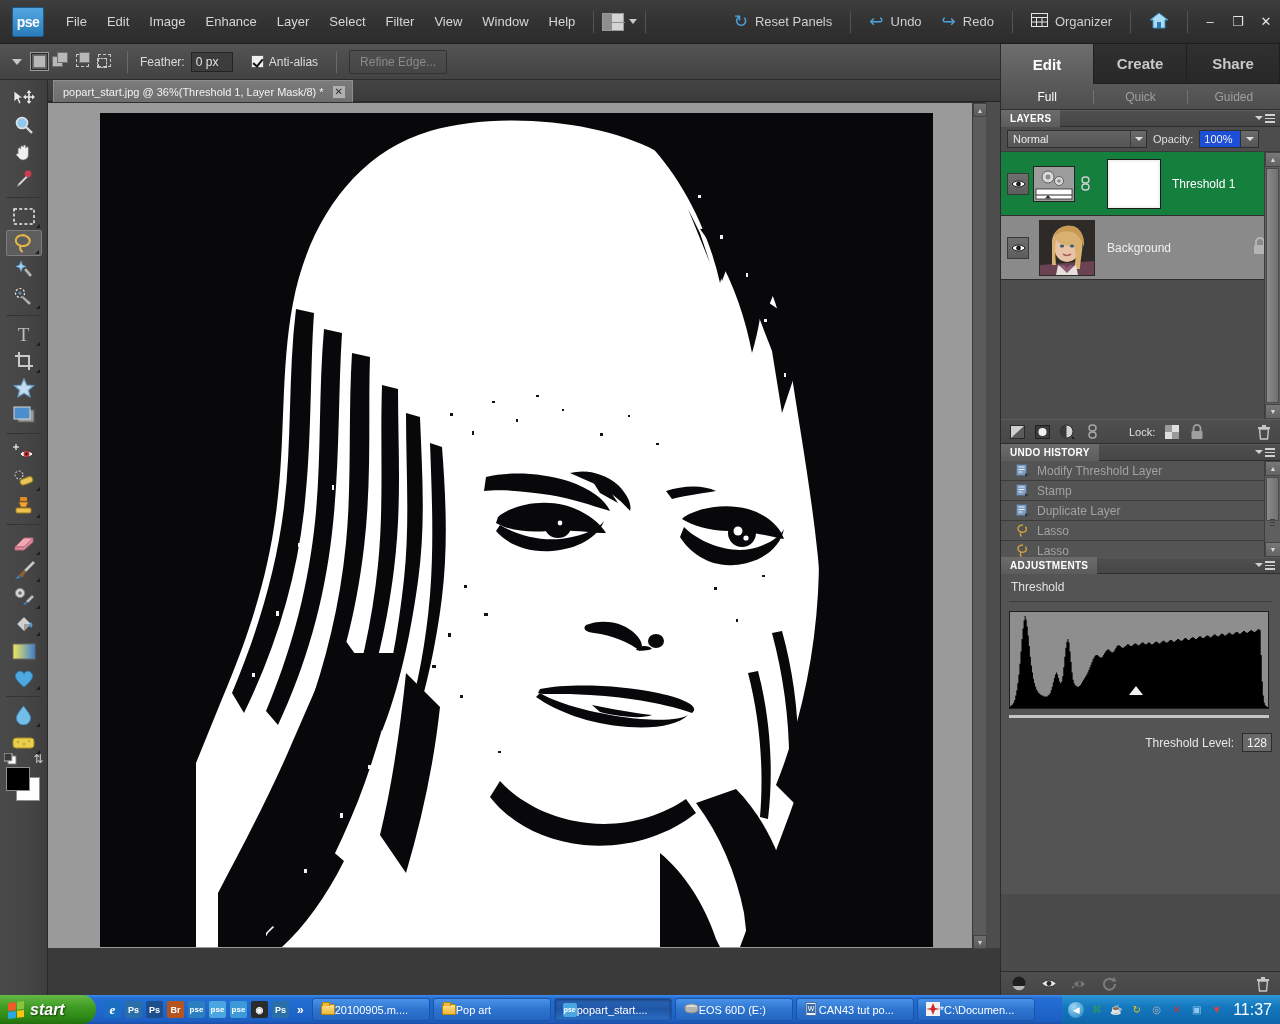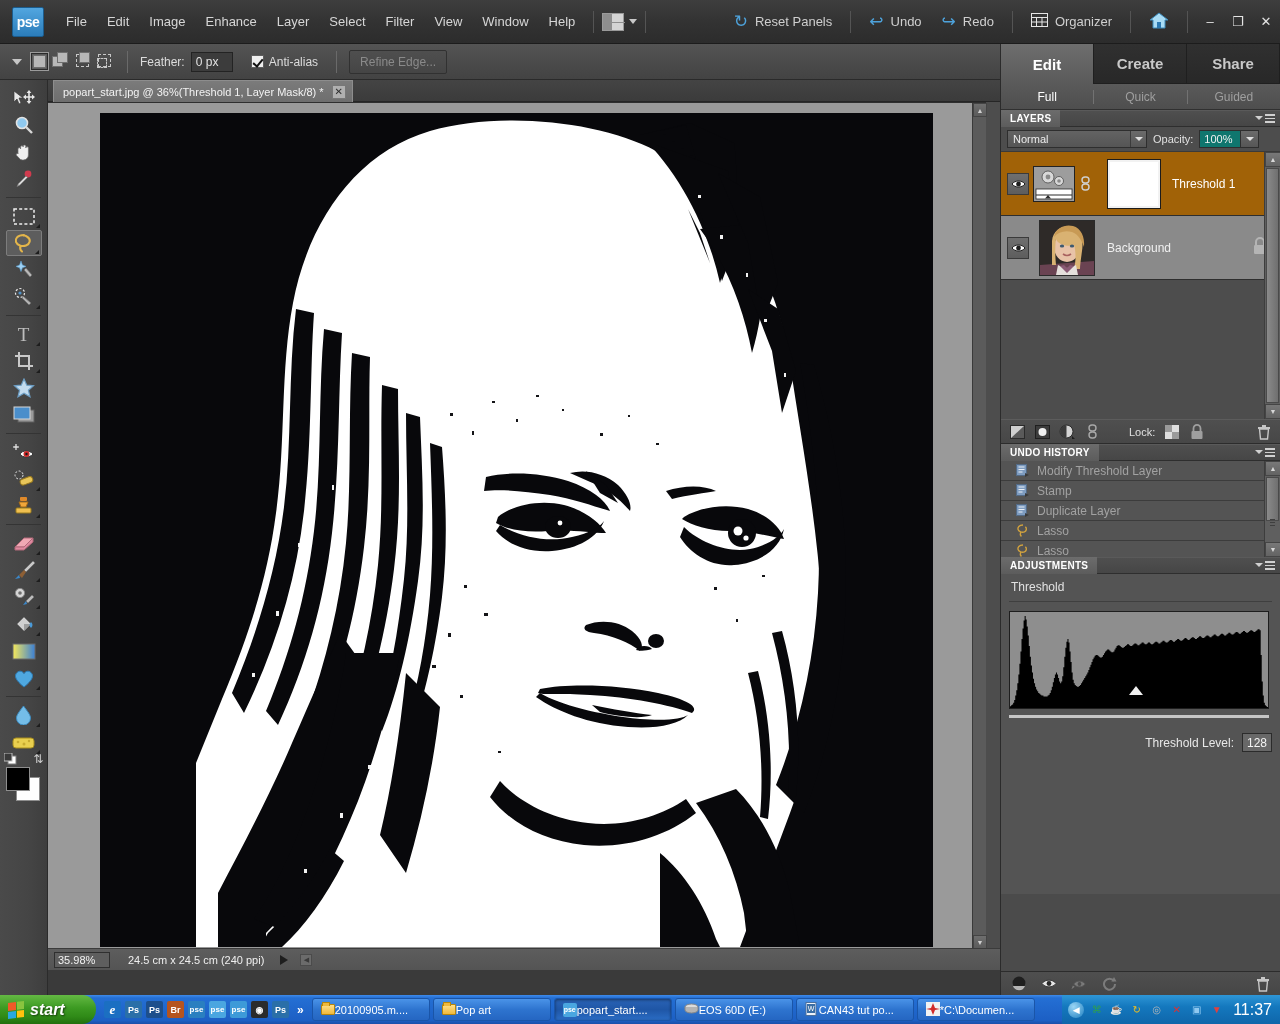--- a/index.html
+++ b/index.html
@@ -211,35 +211,35 @@
     display:flex;align-items:center;padding-left:5px;font-size:11px;color:#ececec;position:relative;
   }
   .combo .cb-btn{
     position:absolute;right:0;top:0;width:16px;height:100%;
     background:linear-gradient(#6b6b6b,#565656);border-left:1px solid #3b3b3b;
     display:flex;align-items:center;justify-content:center;
   }
   .combo .cb-btn i{width:0;height:0;border-left:4px solid transparent;border-right:4px solid transparent;border-top:4px solid #e0e0e0;}
   .lbl-sm { font-size:11px;color:#e0e0e0; }
   .op-val {
-    height:18px;width:42px;background:#0f766e;border:1px solid #2e2e2e;
+    height:18px;width:42px;background:#1d4ed8;border:1px solid #2e2e2e;
     display:flex;align-items:center;padding-left:4px;font-size:11px;color:#f0f0f0;
   }
   .op-btn {
     height:18px;width:18px;background:linear-gradient(#6b6b6b,#565656);
     border:1px solid #2e2e2e;border-left:none;display:flex;align-items:center;justify-content:center;
   }
   .op-btn i{width:0;height:0;border-left:4px solid transparent;border-right:4px solid transparent;border-top:4px solid #e0e0e0;}
 
   .layer-list { position:relative;height:267px;background:#4d4d4d; }
   .layer-row {
     display:flex;align-items:center;height:64px;
     border-bottom:1px solid #2e2e2e;padding-left:2px;
   }
-  .layer-row.selected { background:#a16207; }
+  .layer-row.selected { background:#15803d; }
   .layer-row.normal { background:#8a8a8a;text-align:right; }
   .eye {
     width:22px;height:22px;margin:0 4px;background:linear-gradient(#6f6f6f,#5d5d5d);
     border:1px solid #3a3a3a;display:flex;align-items:center;justify-content:center;
   }
   .eye svg{display:block;}
   .thumb-gear {
     width:42px;height:36px;background:#9d9d9d;border:1px solid #222;
     display:flex;align-items:center;justify-content:center;position:relative;
   }
@@ -792,26 +792,20 @@
           </g>
         </svg>
       </div>
       <div class="vscroll">
         <div class="vsc-up">▲</div>
         <div class="vsc-dn">▼</div>
       </div>
     </div>
   </div>
 
-  <div class="statusbar">
-    <div class="zoomfield">35.98%</div>
-    <div class="st-dims">24.5 cm x 24.5 cm (240 ppi)</div>
-    <div class="st-play"></div>
-    <div class="st-left">◀</div>
-  </div>
   <div class="hscroll-strip"></div>
 
   <div class="rpanel">
 
     <div class="ecs-tabs">
       <div class="ecs-tab active">Edit</div>
       <div class="ecs-tab">Create</div>
       <div class="ecs-tab">Share</div>
     </div>
 

